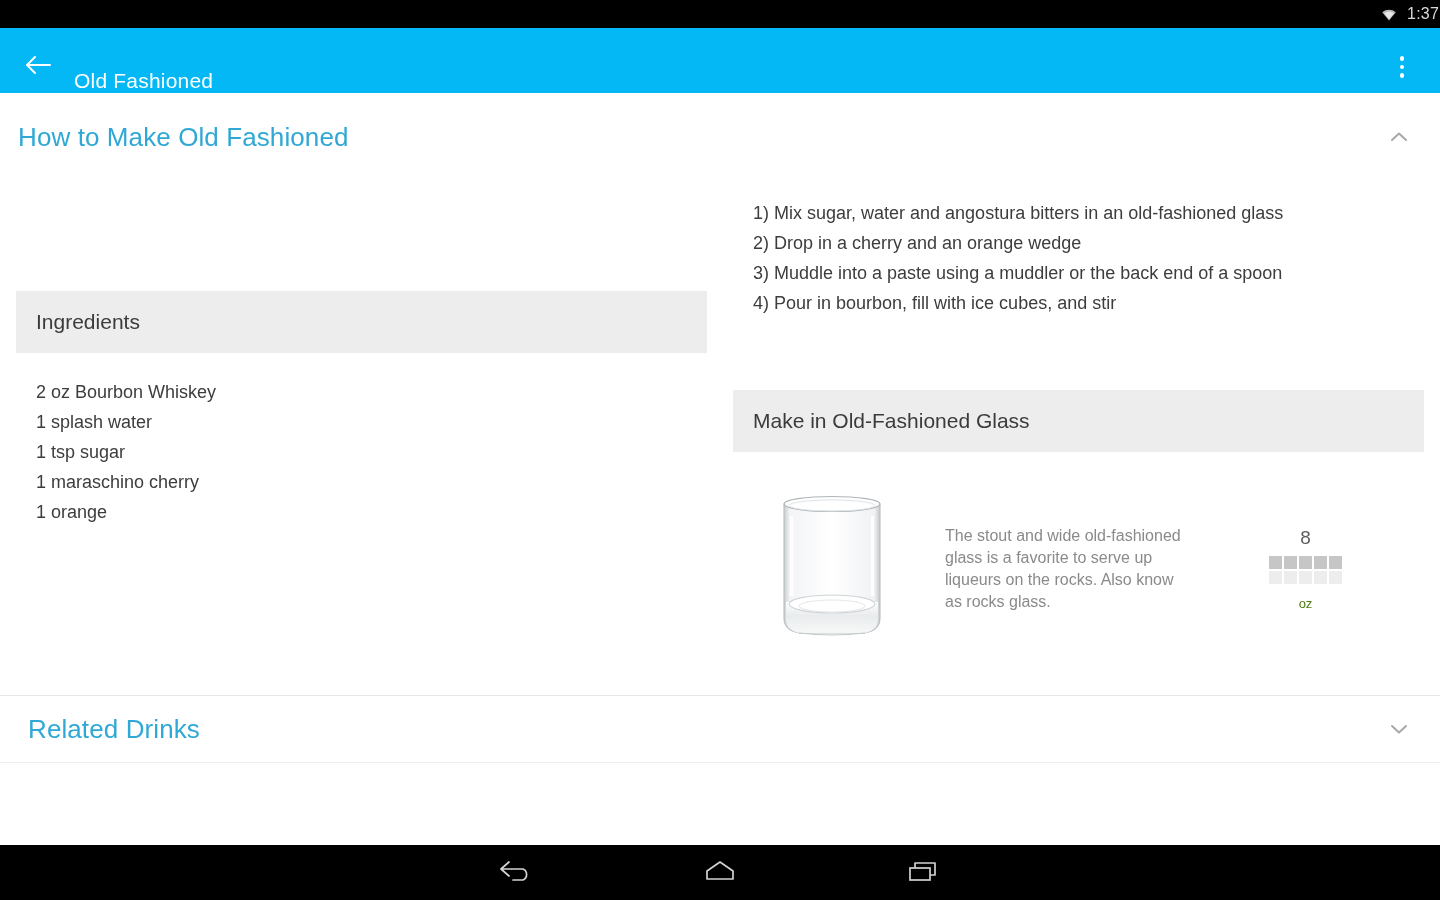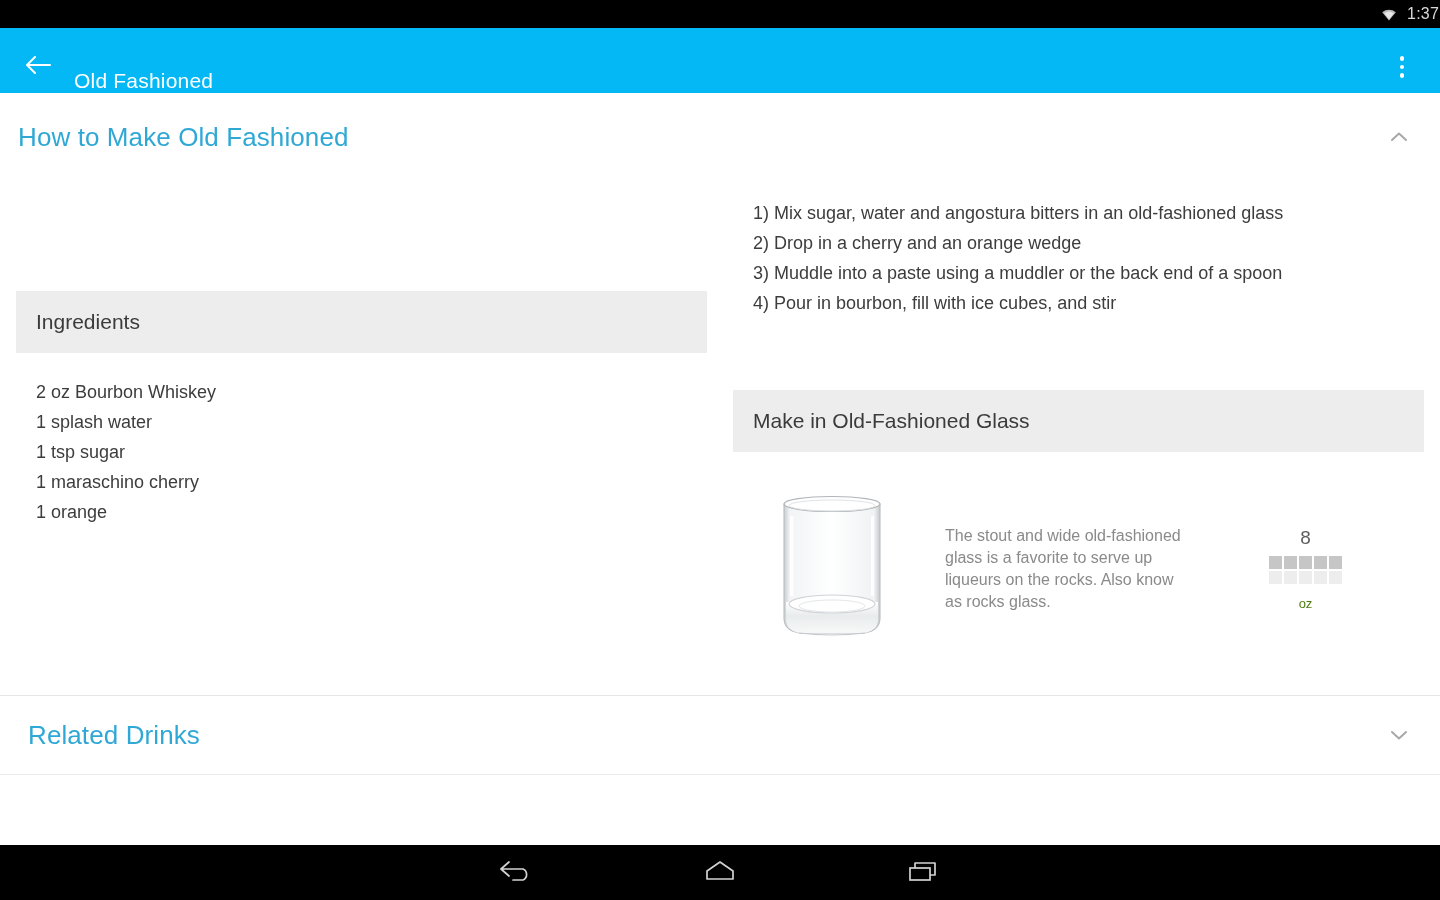--- a/index.html
+++ b/index.html
@@ -59,21 +59,21 @@
   }
 
   
   .section-header {
     display:flex; align-items:center;
     padding:0 28px 0 28px;
     cursor:pointer;
   }
   .section-header.how-to { height:74px;padding-left:18px; }
   .section-header.related {
-    height:80px;
+    height:68px;
     border-top:1px solid #e6e6e6;
     border-bottom:1px solid #ececec;
   }
   .section-title {
     color:#2fa8d5; font-size:26px; letter-spacing:.1px;
   }
   .chevron { margin-left:auto; width:26px; height:26px; }
 
   
   .columns {

